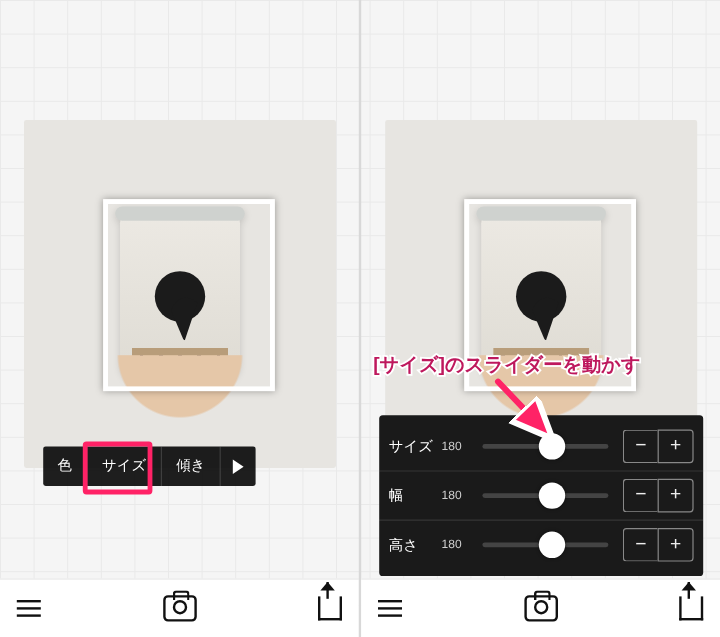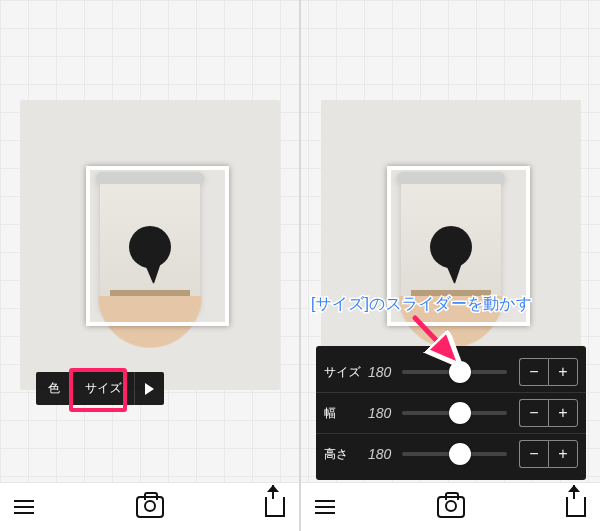--- a/index.html
+++ b/index.html
@@ -79,21 +79,21 @@
   .panel{
     position:absolute;background:#1a1a1a;border-radius:3px;
     color:#fff;font-size:12px;padding:6px 0;
   }
   .row{
     display:flex;align-items:center;height:40px;gap:6px;padding:0 8px;
     border-top:1px solid rgba(255,255,255,.12);
   }
   .row:first-child{border-top:none;}
   .row .lab{width:38px;flex:none;}
-  .row .val{width:28px;flex:none;color:#cfcfcf;font-size:14px;font-style:italic;}
+  .row .val{width:28px;flex:none;color:#cfcfcf;font-size:10px;}
   .track{
     position:relative;flex:1;height:4px;background:#444;border-radius:2px;
   }
   .knob{
     position:absolute;top:50%;transform:translate(-50%,-50%);
     width:22px;height:22px;border-radius:50%;background:#fff;
     box-shadow:0 0 3px rgba(0,0,0,.6);
   }
   .steppers{display:flex;gap:0;margin-left:6px;}
   .step{
@@ -112,21 +112,21 @@
   .ham::before{position:absolute;top:-6px;}
   .ham::after{position:absolute;top:6px;}
   .cam{width:24px;height:18px;border:2px solid #111;border-radius:4px;position:relative;}
   .cam::before{content:"";position:absolute;top:-6px;left:6px;width:10px;height:6px;border:2px solid #111;border-bottom:none;border-radius:3px 3px 0 0;}
   .cam::after{content:"";position:absolute;top:2px;left:6px;width:8px;height:8px;border:2px solid #111;border-radius:50%;}
   .share{width:16px;height:18px;border:2px solid #111;border-top:none;position:relative;}
   .share::before{content:"";position:absolute;top:-12px;left:5px;width:2px;height:14px;background:#111;}
   .share::after{content:"";position:absolute;top:-12px;left:0;width:0;height:0;border-left:6px solid transparent;border-right:6px solid transparent;border-bottom:7px solid #111;}
   
   .anno{
-    position:absolute;color:#3b82f6;font-weight:400;font-size:16px;
+    position:absolute;color:#be185d;font-weight:700;font-size:16px;
     -webkit-text-stroke:3px #fff;paint-order:stroke fill;
     text-shadow:0 0 2px #fff;
     white-space:nowrap;
   }
   .arrow{position:absolute;width:0;height:0;}
   .arrow svg{overflow:visible;}
 </style>
 </head>
 <body>
 
@@ -142,20 +142,21 @@
               <div class="comma"></div>
             </div>
         </div>
         <div class="hand" style="top:196px;"></div>
         <div class="frame" style="left:66px;top:66px;width:135px;height:152px;"></div>
       </div>
 
       <div class="tabs" style="left:36px;top:372px;">
         <div class="tab">色</div>
         <div class="tab">サイズ</div>
+        <div class="tab">傾き</div>
         <div class="tab play">
             <div class="play-tri"></div>
           </div>
       </div>
       <div class="hi-box" style="left:69px;top:368px;width:50px;height:36px;"></div>
     </div>
     <div class="bbar">
       <div class="ham"></div>
       <div class="cam"></div>
       <div class="share"></div>

